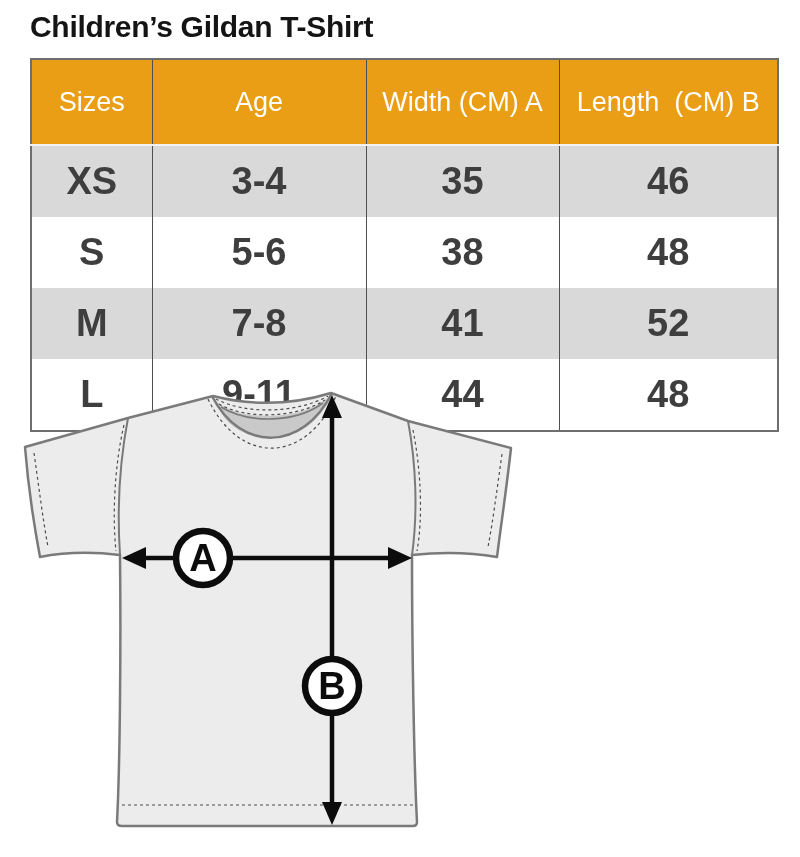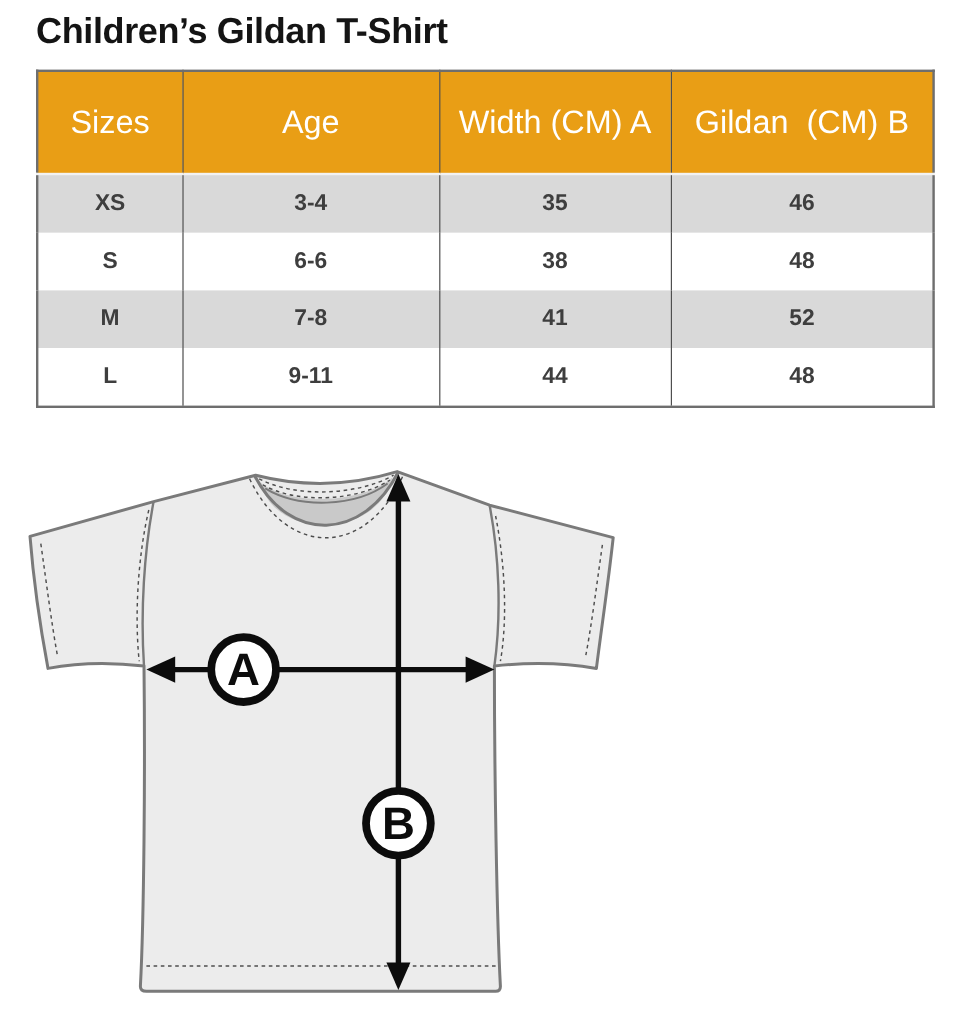--- a/index.html
+++ b/index.html
@@ -17,22 +17,22 @@
     position:absolute; left:30px; top:58px; width:747px;
     border-collapse:collapse; table-layout:fixed;
     border:2px solid #6e6e6e;
   }
   .size-table th {
     background:#E99E15; color:#ffffff; font-weight:400; font-size:27px;
     height:84px; text-align:center; vertical-align:middle;
     border-bottom:2px solid #f2f2f2; white-space:pre; padding:0;margin-top:32px;
   }
   .size-table td {
-    font-weight:700; font-size:19px; color:#3e3e3e;
-    height:40px; text-align:center; vertical-align:middle; padding:4px;
+    font-weight:700; font-size:38px; color:#3e3e3e;
+    height:40px; text-align:center; vertical-align:middle; padding:14px;
     white-space:pre;
   }
   .size-table th + th, .size-table td + td { border-left:1.5px solid #4f4f4f; }
   .size-table tbody tr:nth-child(odd)  { background:#D9D9D9; }
   .size-table tbody tr:nth-child(even) { background:#ffffff; }
   .shirt-diagram { position:absolute; left:0px; top:385px; }
   .badge-letter {
     font-family:"Liberation Sans", sans-serif; font-weight:700;
     font-size:38px; fill:#0c0c0c; text-anchor:middle;
   }
@@ -49,33 +49,33 @@
       <col style="width:121px">
         <col style="width:214px">
         <col style="width:193px">
         <col style="width:219px">
     </colgroup>
     <thead>
       <tr>
         <th>Sizes</th>
         <th>Age</th>
         <th>Width (CM) A</th>
-        <th>Gildan  (CM) B</th>
+        <th>Length  (CM) B</th>
       </tr>
     </thead>
     <tbody>
       <tr>
         <td>XS</td>
         <td>3-4</td>
         <td>35</td>
         <td>46</td>
       </tr>
       <tr>
         <td>S</td>
-        <td>6-6</td>
+        <td>5-6</td>
         <td>38</td>
         <td>48</td>
       </tr>
       <tr>
         <td>M</td>
         <td>7-8</td>
         <td>41</td>
         <td>52</td>
       </tr>
       <tr>

